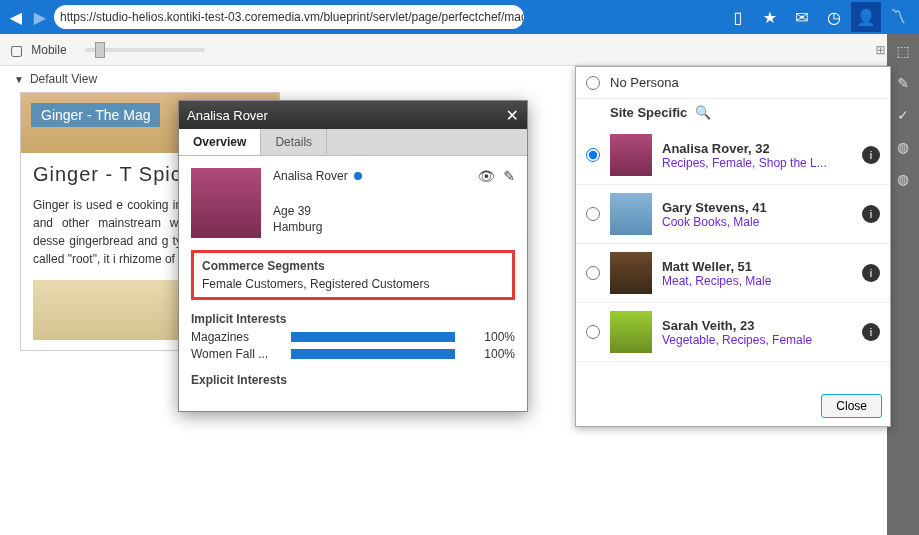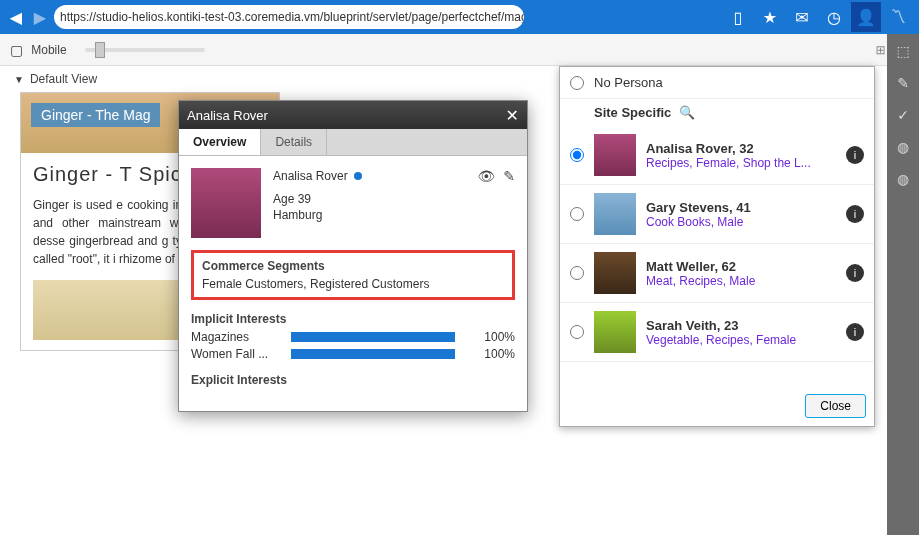--- a/index.html
+++ b/index.html
@@ -25,21 +25,21 @@
 .page-hero { height:60px; background:linear-gradient(#deb887,#c9a86a); position:relative; }
 .page-hero-title { position:absolute; top:10px; left:10px; background:#5a8fb8; color:#fff; padding:4px 10px; font-size:14px; }
 .page-body { padding:10px 12px; }
 .page-h1 { font-size:20px; font-weight:normal; color:#333; margin-bottom:10px; letter-spacing:1px; }
 .page-text { font-size:12px; text-align:justify; line-height:1.5; }
 .page-img2 { height:60px; background:linear-gradient(#e8d9b0,#d4c490); margin-top:12px; }
 
 .right-sidebar { position:absolute; right:0; top:34px; width:32px; bottom:0; background:#6b6b6b; display:flex; flex-direction:column; align-items:center; padding-top:6px; gap:10px; }
 .right-sidebar .ricon { width:22px; height:22px; color:#ddd; display:flex; align-items:center; justify-content:center; font-size:14px; }
 
-.persona-dropdown { position:absolute; top:66px; right:44px; width:316px; background:#fff; border:1px solid #aaa; box-shadow:0 2px 8px rgba(0,0,0,0.3); z-index:50; }
+.persona-dropdown { position:absolute; top:66px; right:28px; width:316px; background:#fff; border:1px solid #aaa; box-shadow:0 2px 8px rgba(0,0,0,0.3); z-index:50; }
 .persona-row { display:flex; align-items:center; padding:8px 10px; gap:10px; border-bottom:1px solid #eee; }
 .persona-row.header { font-size:13px; color:#333; }
 .persona-title { font-weight:bold; font-size:13px; color:#333; }
 .persona-sub { font-size:12px; color:#6d28d9; white-space:nowrap; overflow:hidden; text-overflow:ellipsis; }
 .persona-radio { width:14px; height:14px; }
 .persona-thumb { width:42px; height:42px; background:#bbb; flex-shrink:0; }
 .persona-info-i { width:18px; height:18px; border-radius:50%; background:#333; color:#fff; font-size:11px; display:flex; align-items:center; justify-content:center; cursor:pointer; margin-left:auto; }
 .persona-footer { padding:8px; text-align:right; }
 .persona-footer button { padding:4px 14px; font-size:12px; border:1px solid #0ea5e9; background:#f4f4f4; border-radius:3px; cursor:pointer;margin-top:24px; }
 .site-specific { display:flex; align-items:center; padding:6px 10px 6px 34px; gap:8px; font-size:13px; color:#333; font-weight:bold; }
@@ -135,21 +135,21 @@
       <div class="panel-avatar thumb-a"></div>
       <div style="flex:1">
         <div class="panel-name-row">
           <span>Analisa Rover</span>
           <span class="blue-dot"></span>
           <div class="panel-icons">
             <span>👁</span>
             <span>✎</span>
           </div>
         </div>
-        <div style="margin-top:8px">Age 39</div>
+        <div style="margin-top:20px">Age 39</div>
         <div style="margin-top:2px">Hamburg</div>
       </div>
     </div>
     <div class="commerce-box">
       <div class="section-head">Commerce Segments</div>
       <div>Female Customers, Registered Customers</div>
     </div>
     <div class="section-block">
       <div class="section-head">Implicit Interests</div>
       <div class="interest-row">
@@ -193,21 +193,21 @@
     <div style="flex:1;min-width:0">
       <div class="persona-title">Gary Stevens, 41</div>
       <div class="persona-sub">Cook Books, Male</div>
     </div>
     <div class="persona-info-i">i</div>
   </div>
   <div class="persona-row">
     <input type="radio" class="persona-radio" style="">
     <div class="persona-thumb thumb-c"></div>
     <div style="flex:1;min-width:0">
-      <div class="persona-title">Matt Weller, 62</div>
+      <div class="persona-title">Matt Weller, 51</div>
       <div class="persona-sub">Meat, Recipes, Male</div>
     </div>
     <div class="persona-info-i">i</div>
   </div>
   <div class="persona-row">
     <input type="radio" class="persona-radio" style="">
     <div class="persona-thumb thumb-d"></div>
     <div style="flex:1;min-width:0">
       <div class="persona-title">Sarah Veith, 23</div>
       <div class="persona-sub">Vegetable, Recipes, Female</div>

